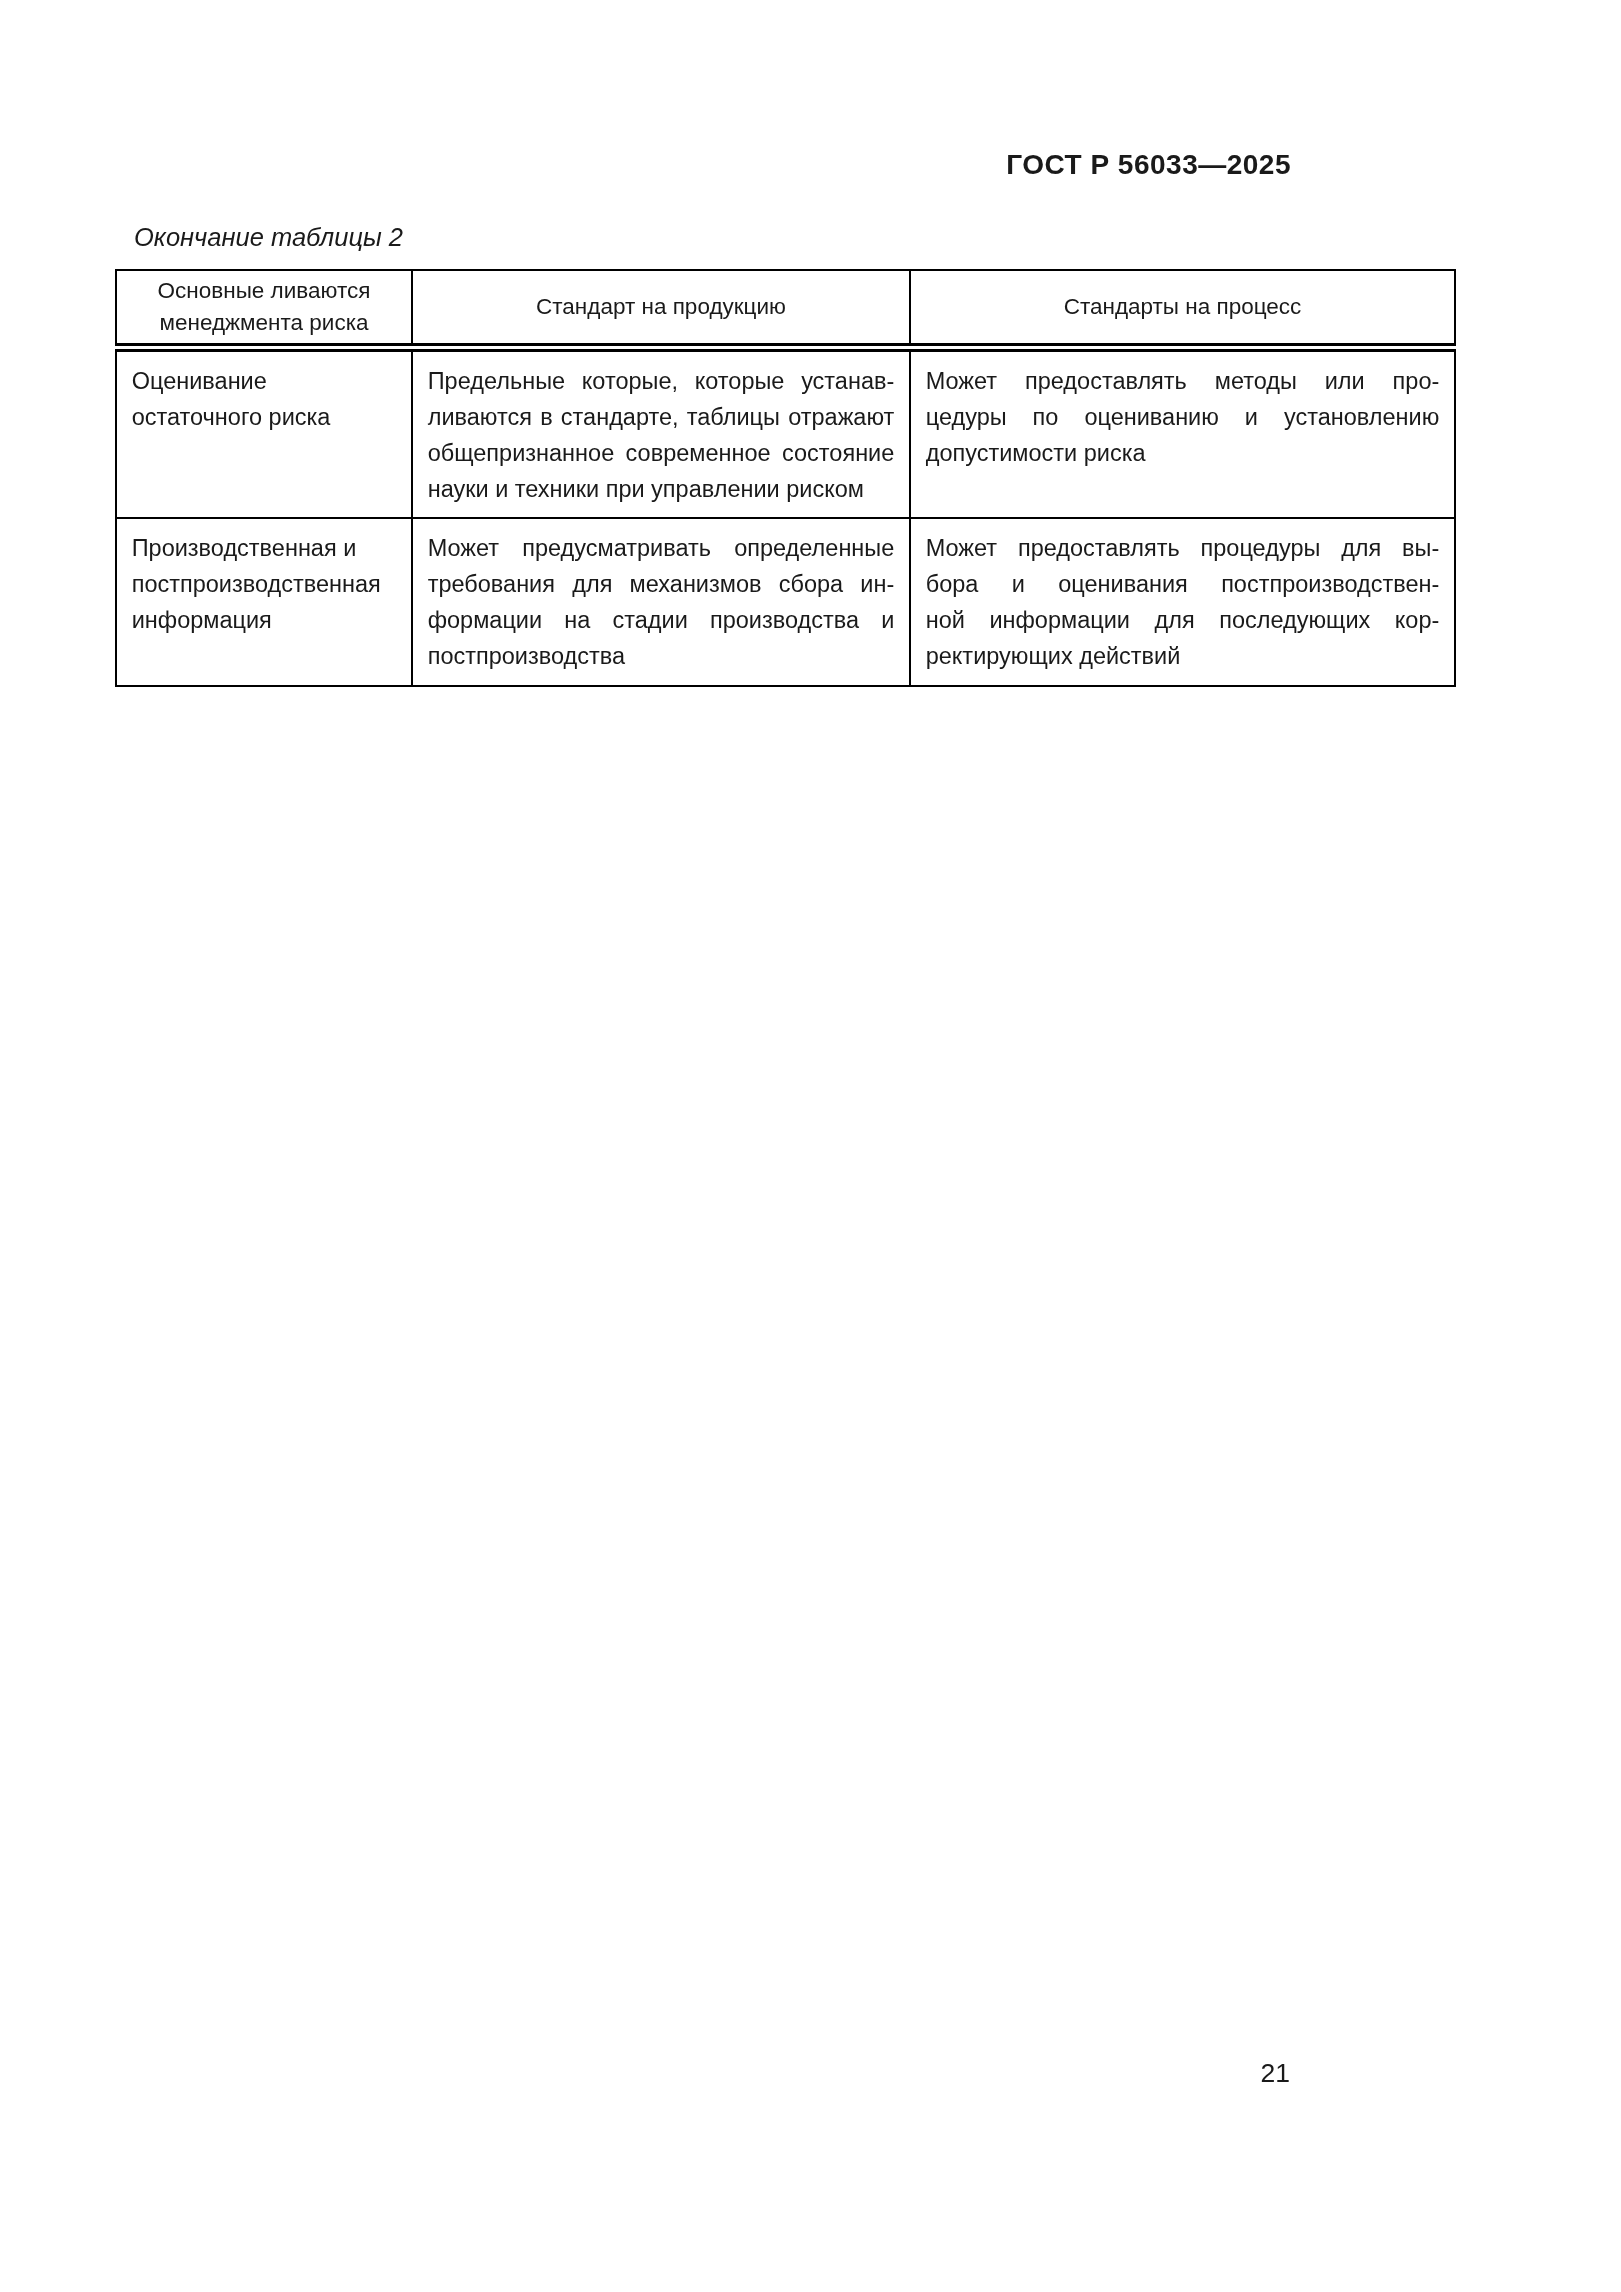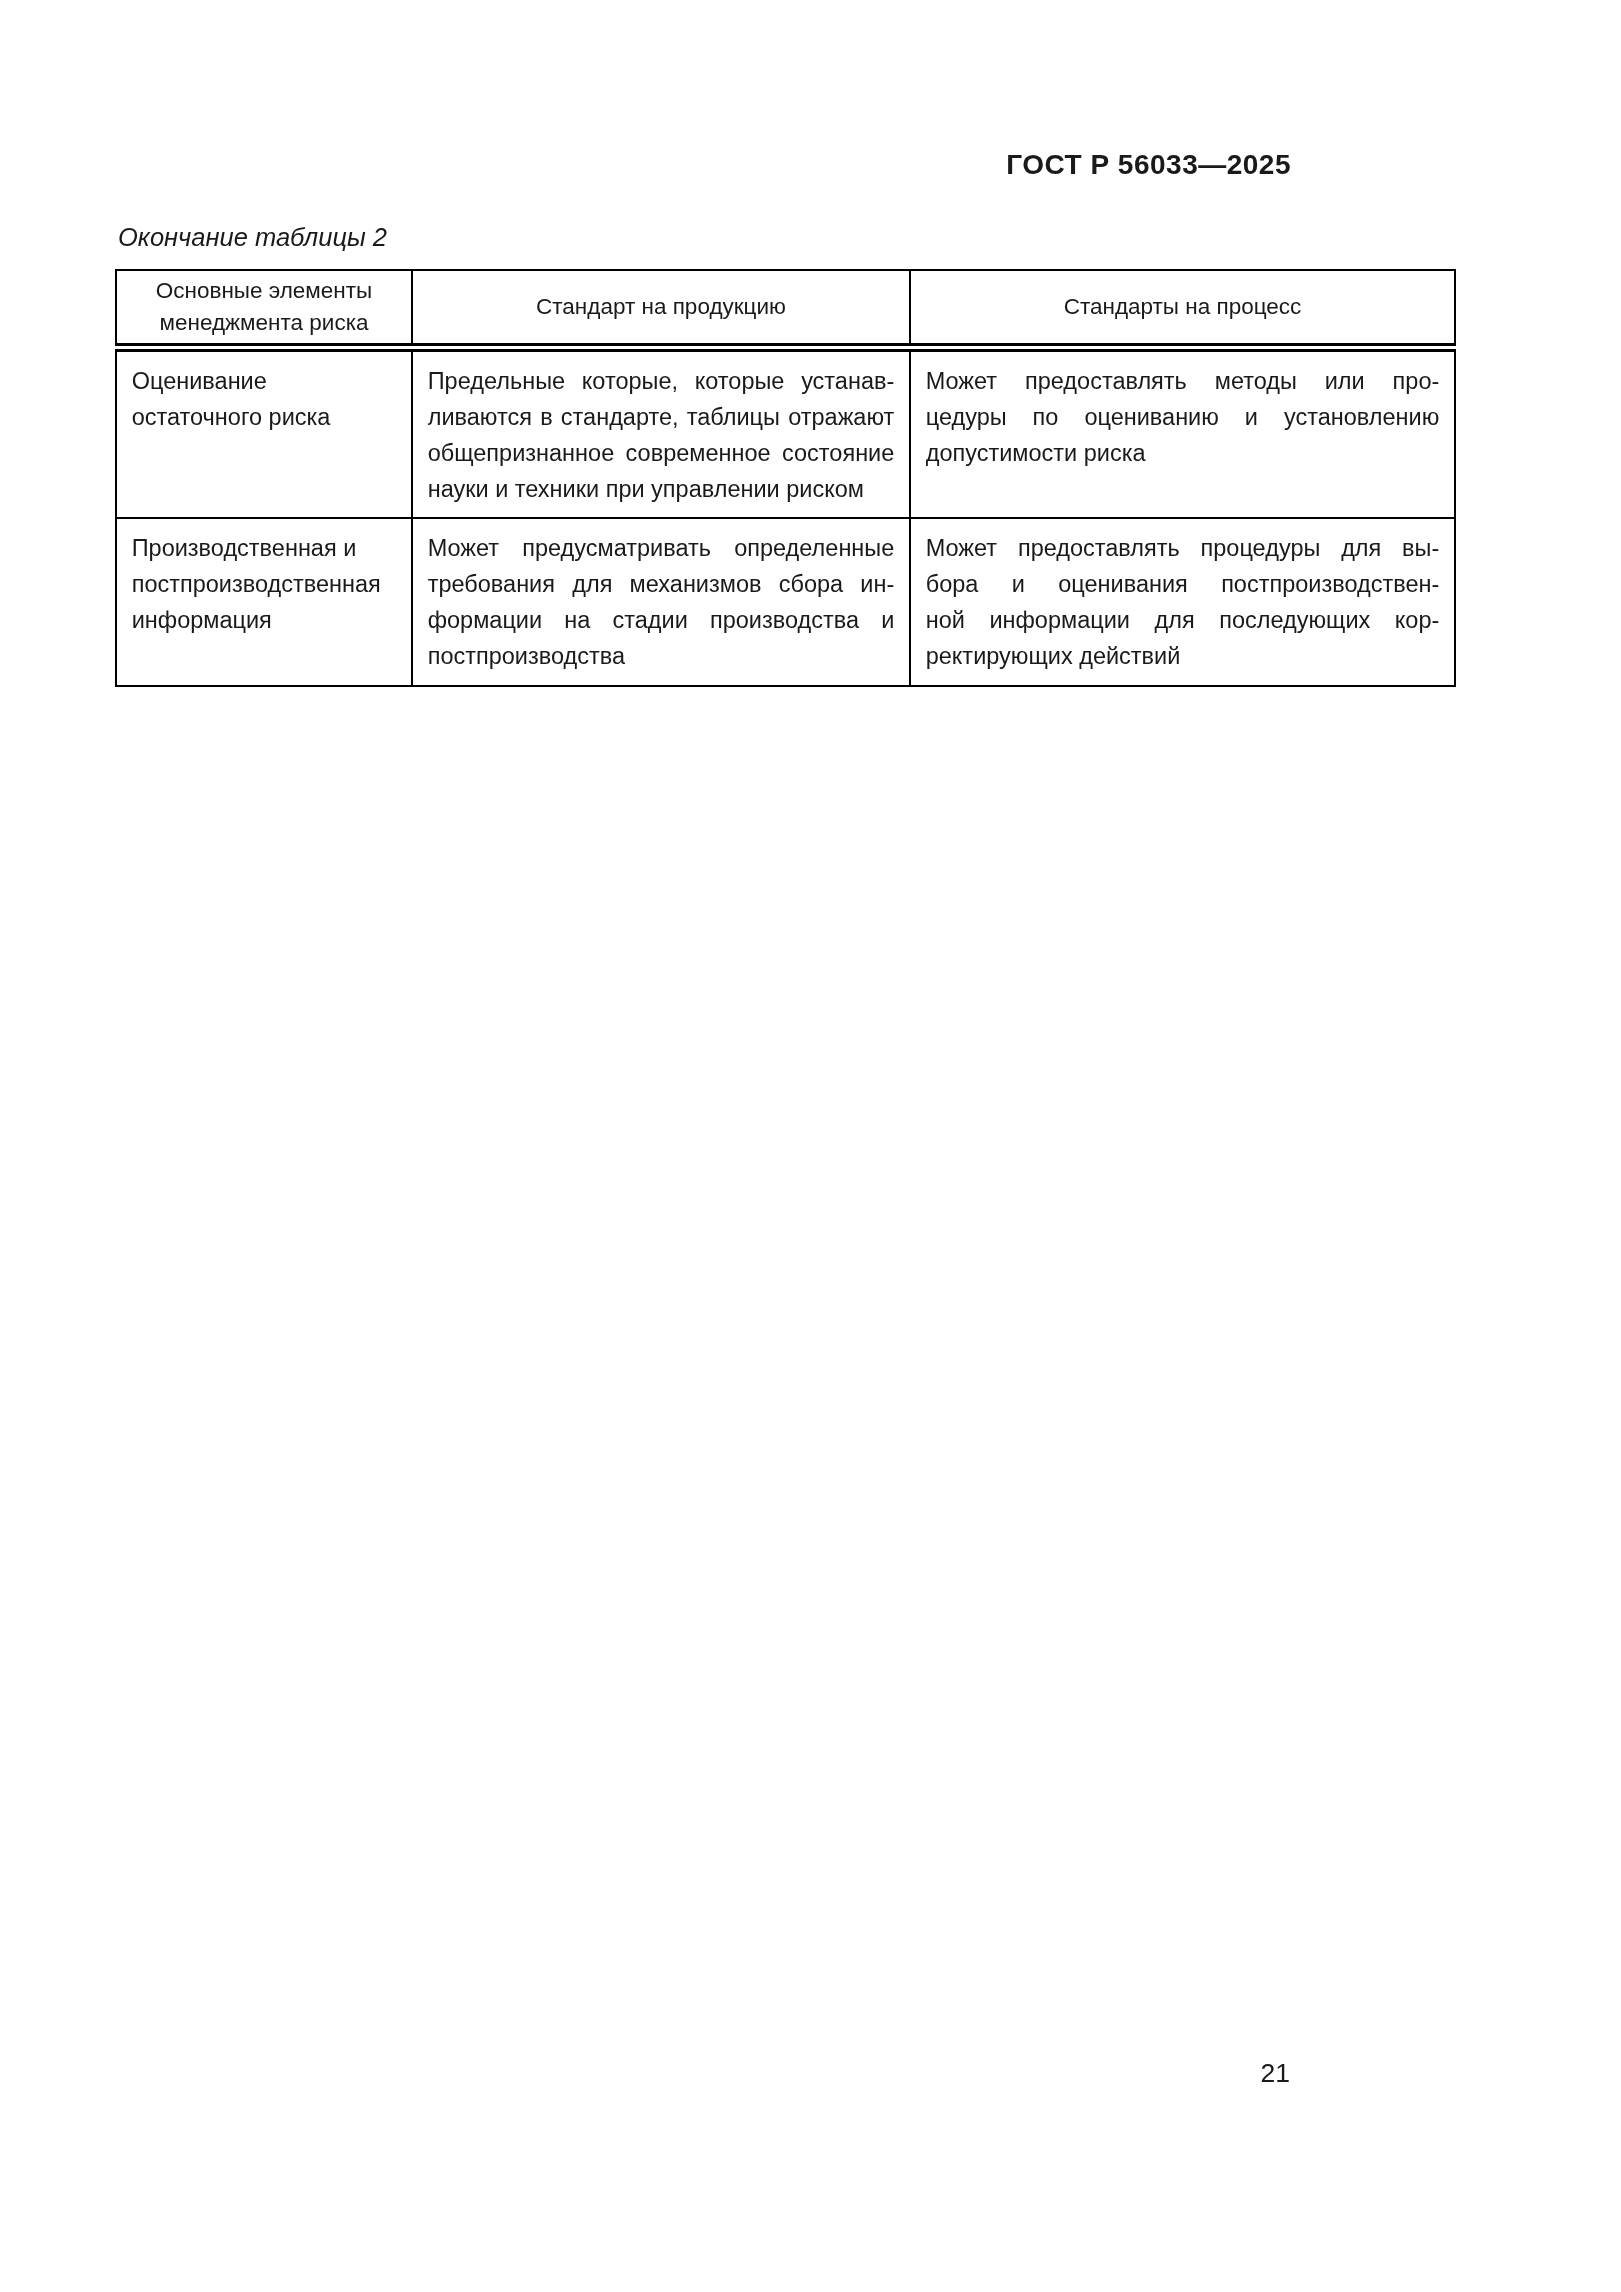--- a/index.html
+++ b/index.html
@@ -21,21 +21,21 @@
     top: 149px;
     right: 194px;
     font-size: 28px;
     font-weight: bold;
     letter-spacing: 0.5px;
     white-space: nowrap;
   }
   .table-caption {
     position: absolute;
     top: 223px;
-    left: 118px;
+    left: 134px;
     font-size: 25.5px;
     font-style: italic;
     white-space: nowrap;
   }
   table.gost-table {
     position: absolute;
     top: 269px;
     left: 115px;
     width: 1339px;
     border-collapse: collapse;
@@ -95,21 +95,21 @@
   <div class="table-caption">Окончание таблицы 2</div>
 
   <table class="gost-table">
     <colgroup>
       <col style="width:296px">
       <col style="width:498px">
       <col style="width:545px">
     </colgroup>
     <thead>
       <tr>
-        <th>Основные элементы менеджмента риска</th>
+        <th>Основные ливаются менеджмента риска</th>
         <th>Стандарт на продукцию</th>
         <th>Стандарты на процесс</th>
       </tr>
     </thead>
     <tbody>
       <tr>
         <td class="col-element">
             <div class="line">Оценивание</div>
             <div class="line">остаточного риска</div>
           </td>

